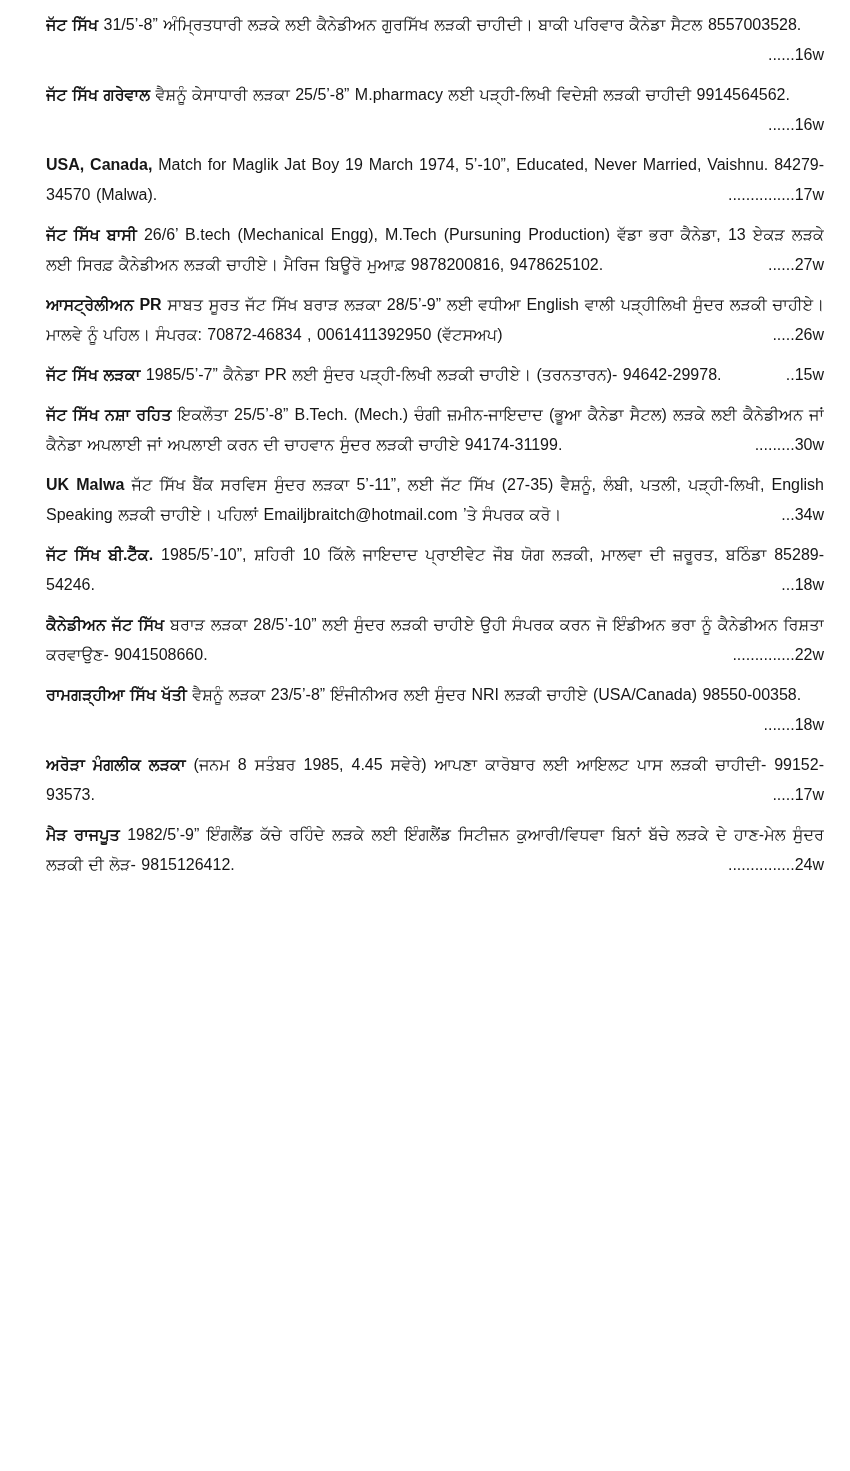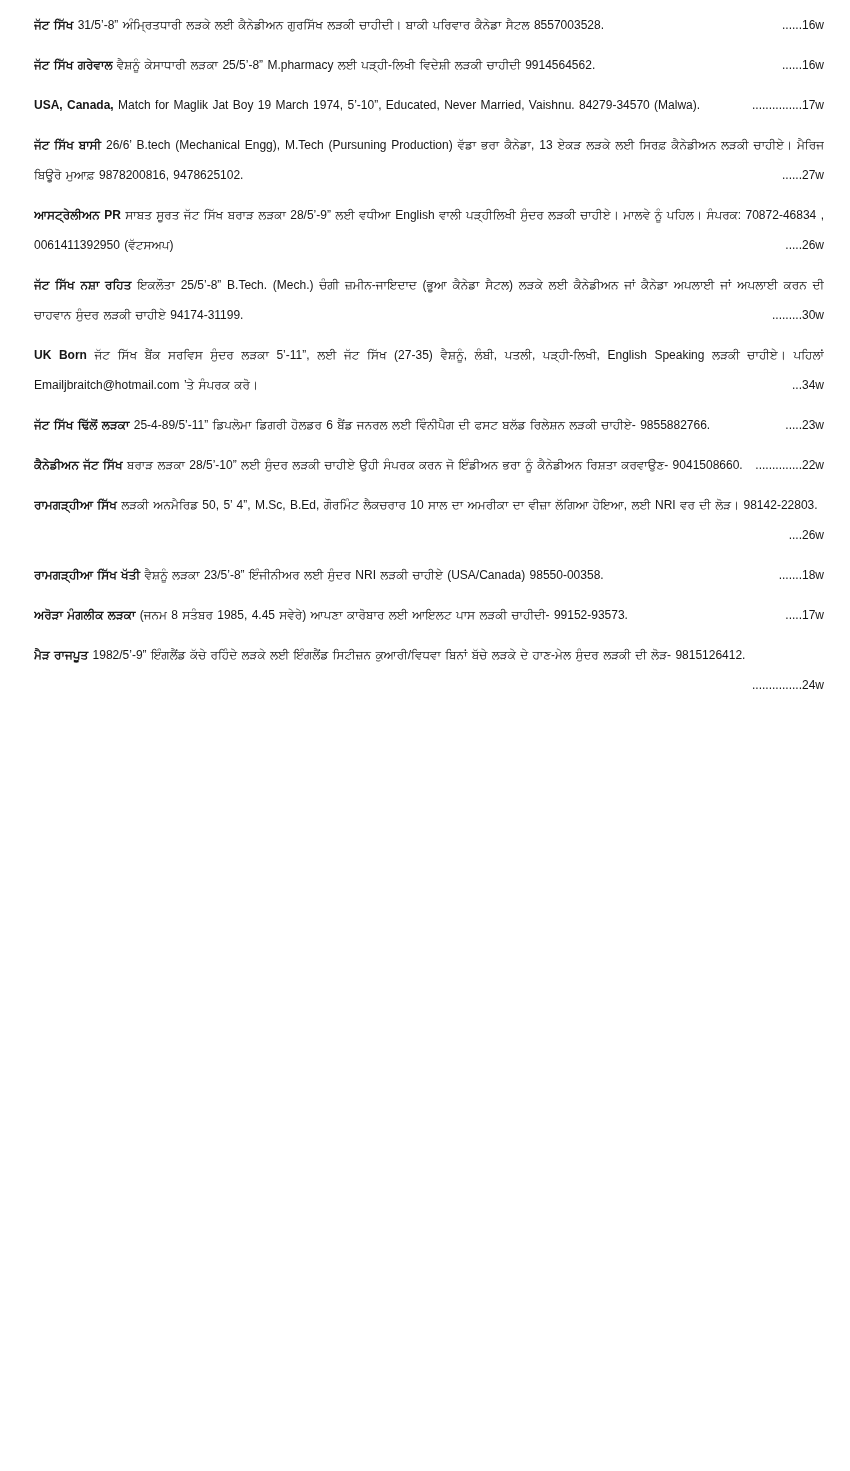--- a/index.html
+++ b/index.html
@@ -14,22 +14,22 @@
   }
   .page {
     box-sizing: border-box;
     width: 850px;
     min-height: 1471px;
     padding: 10px 26px 24px 30px;
     background: #ffffff;
     color: #161616;
   }
   p.ad {
-    margin: 0 0 10px 4px;
-    font-size: 12px;
+    margin: 0 0 10px 16px;
+    font-size: 16px;
     line-height: 30px;
     text-align: justify;
     overflow: hidden; 
     word-spacing: 1px;
   }
   p.ad .lead {
     font-weight: 700;
   }
   p.ad .count {
     float: right;
@@ -46,33 +46,33 @@
 
   <p class="ad"><b class="lead">ਜੱਟ ਸਿੱਖ ਗਰੇਵਾਲ</b> <span class="body">ਵੈਸ਼ਨੂੰ ਕੇਸਾਧਾਰੀ ਲੜਕਾ 25/5’-8”  M.pharmacy ਲਈ ਪੜ੍ਹੀ-ਲਿਖੀ  ਵਿਦੇਸ਼ੀ ਲੜਕੀ ਚਾਹੀਦੀ 9914564562.</span> <span class="count">......16w</span></p>
 
 
   <p class="ad"><b class="lead">USA, Canada,</b> <span class="body">Match for Maglik Jat Boy 19 March 1974, 5’-10”,  Educated, Never Married, Vaishnu. 84279-34570  (Malwa).</span> <span class="count">...............17w</span></p>
 
   <p class="ad"><b class="lead">ਜੱਟ ਸਿੱਖ ਬਾਸੀ</b> <span class="body">26/6’ B.tech (Mechanical Engg), M.Tech (Pursuning Production) ਵੱਡਾ ਭਰਾ ਕੈਨੇਡਾ, 13 ਏਕੜ ਲੜਕੇ ਲਈ ਸਿਰਫ਼ ਕੈਨੇਡੀਅਨ ਲੜਕੀ ਚਾਹੀਏ। ਮੈਰਿਜ ਬਿਊਰੋ ਮੁਆਫ਼ 9878200816, 9478625102.</span> <span class="count">......27w</span></p>
 
   <p class="ad"><b class="lead">ਆਸਟ੍ਰੇਲੀਅਨ PR</b> <span class="body">ਸਾਬਤ ਸੂਰਤ ਜੱਟ ਸਿੱਖ ਬਰਾੜ ਲੜਕਾ 28/5’-9”  ਲਈ ਵਧੀਆ English ਵਾਲੀ ਪੜ੍ਹੀਲਿਖੀ ਸੁੰਦਰ ਲੜਕੀ ਚਾਹੀਏ। ਮਾਲਵੇ ਨੂੰ ਪਹਿਲ। ਸੰਪਰਕ: 70872-46834  , 0061411392950 (ਵੱਟਸਅਪ)</span> <span class="count">.....26w</span></p>
 
+  <p class="ad"><b class="lead">ਜੱਟ ਸਿੱਖ ਲੜਕਾ</b> <span class="body">1985/5’-7”  ਕੈਨੇਡਾ PR ਲਈ ਸੁੰਦਰ ਪੜ੍ਹੀ-ਲਿਖੀ ਲੜਕੀ ਚਾਹੀਏ। (ਤਰਨਤਾਰਨ)- 94642-29978.</span> <span class="count">..15w</span></p>
 
   <p class="ad"><b class="lead">ਜੱਟ ਸਿੱਖ ਨਸ਼ਾ ਰਹਿਤ</b> <span class="body">ਇਕਲੌਤਾ 25/5’-8”  B.Tech. (Mech.) ਚੰਗੀ ਜ਼ਮੀਨ-ਜਾਇਦਾਦ  (ਭੂਆ ਕੈਨੇਡਾ ਸੈਟਲ) ਲੜਕੇ ਲਈ ਕੈਨੇਡੀਅਨ ਜਾਂ ਕੈਨੇਡਾ ਅਪਲਾਈ ਜਾਂ ਅਪਲਾਈ ਕਰਨ ਦੀ ਚਾਹਵਾਨ ਸੁੰਦਰ ਲੜਕੀ ਚਾਹੀਏ 94174-31199.</span> <span class="count">.........30w</span></p>
 
-  <p class="ad"><b class="lead">UK Born</b> <span class="body">ਜੱਟ ਸਿੱਖ ਬੈਂਕ ਸਰਵਿਸ ਸੁੰਦਰ ਲੜਕਾ 5’-11”, ਲਈ ਜੱਟ ਸਿੱਖ (27-35) ਵੈਸ਼ਨੂੰ, ਲੰਬੀ, ਪਤਲੀ, ਪੜ੍ਹੀ-ਲਿਖੀ, English Speaking ਲੜਕੀ ਚਾਹੀਏ। ਪਹਿਲਾਂ Emailjbraitch@hotmail.com ’ਤੇ ਸੰਪਰਕ ਕਰੋ।</span> <span class="count">...34w</span></p>
+  <p class="ad"><b class="lead">UK Malwa</b> <span class="body">ਜੱਟ ਸਿੱਖ ਬੈਂਕ ਸਰਵਿਸ ਸੁੰਦਰ ਲੜਕਾ 5’-11”, ਲਈ ਜੱਟ ਸਿੱਖ (27-35) ਵੈਸ਼ਨੂੰ, ਲੰਬੀ, ਪਤਲੀ, ਪੜ੍ਹੀ-ਲਿਖੀ, English Speaking ਲੜਕੀ ਚਾਹੀਏ। ਪਹਿਲਾਂ Emailjbraitch@hotmail.com ’ਤੇ ਸੰਪਰਕ ਕਰੋ।</span> <span class="count">...34w</span></p>
+
+
+  <p class="ad"><b class="lead">ਜੱਟ ਸਿੱਖ ਬੀ.ਟੈੱਕ.</b> <span class="body">1985/5’-10”,  ਸ਼ਹਿਰੀ 10 ਕਿੱਲੇ ਜਾਇਦਾਦ ਪ੍ਰਾਈਵੇਟ ਜੌਬ ਯੋਗ ਲੜਕੀ, ਮਾਲਵਾ ਦੀ ਜ਼ਰੂਰਤ, ਬਠਿੰਡਾ 85289-54246.</span> <span class="count">...18w</span></p>
 
 
 
-
-  <p class="ad"><b class="lead">ਜੱਟ ਸਿੱਖ ਢਿੱਲੋਂ ਲੜਕਾ</b> <span class="body">25-4-89/5’-11”  ਡਿਪਲੋਮਾ ਡਿਗਰੀ ਹੋਲਡਰ 6 ਬੈਂਡ ਜਨਰਲ ਲਈ ਵਿੰਨੀਪੈਗ ਦੀ ਫਸਟ ਬਲੱਡ ਰਿਲੇਸ਼ਨ ਲੜਕੀ ਚਾਹੀਏ- 9855882766.</span> <span class="count">.....23w</span></p>
-
   <p class="ad"><b class="lead">ਕੈਨੇਡੀਅਨ ਜੱਟ ਸਿੱਖ</b> <span class="body">ਬਰਾੜ ਲੜਕਾ 28/5’-10”  ਲਈ ਸੁੰਦਰ ਲੜਕੀ ਚਾਹੀਏ ਉਹੀ ਸੰਪਰਕ ਕਰਨ ਜੋ ਇੰਡੀਅਨ ਭਰਾ ਨੂੰ ਕੈਨੇਡੀਅਨ ਰਿਸ਼ਤਾ ਕਰਵਾਉਣ- 9041508660.</span> <span class="count">..............22w</span></p>
 
-  <p class="ad"><b class="lead">ਰਾਮਗੜ੍ਹੀਆ ਸਿੱਖ</b> <span class="body">ਲੜਕੀ ਅਨਮੈਰਿਡ 50, 5’ 4”, M.Sc, B.Ed, ਗੌਰਮਿੰਟ ਲੈਕਚਰਾਰ 10 ਸਾਲ ਦਾ ਅਮਰੀਕਾ ਦਾ ਵੀਜ਼ਾ ਲੱਗਿਆ ਹੋਇਆ, ਲਈ NRI ਵਰ ਦੀ ਲੋੜ। 98142-22803.</span> <span class="count">....26w</span></p>
 
   <p class="ad"><b class="lead">ਰਾਮਗੜ੍ਹੀਆ ਸਿੱਖ ਖੱਤੀ</b> <span class="body">ਵੈਸ਼ਨੂੰ ਲੜਕਾ 23/5’-8”  ਇੰਜੀਨੀਅਰ ਲਈ ਸੁੰਦਰ NRI ਲੜਕੀ ਚਾਹੀਏ (USA/Canada) 98550-00358.</span> <span class="count">.......18w</span></p>
 
   <p class="ad"><b class="lead">ਅਰੋੜਾ ਮੰਗਲੀਕ ਲੜਕਾ</b> <span class="body">(ਜਨਮ 8 ਸਤੰਬਰ 1985, 4.45 ਸਵੇਰੇ) ਆਪਣਾ ਕਾਰੋਬਾਰ ਲਈ ਆਇਲਟ ਪਾਸ ਲੜਕੀ ਚਾਹੀਦੀ- 99152-93573.</span> <span class="count">.....17w</span></p>
 
 
 
   <p class="ad"><b class="lead">ਮੈੜ ਰਾਜਪੂਤ</b> <span class="body">1982/5’-9”  ਇੰਗਲੈਂਡ ਕੱਚੇ ਰਹਿੰਦੇ ਲੜਕੇ ਲਈ ਇੰਗਲੈਂਡ ਸਿਟੀਜ਼ਨ ਕੁਆਰੀ/ਵਿਧਵਾ ਬਿਨਾਂ ਬੱਚੇ ਲੜਕੇ ਦੇ ਹਾਣ-ਮੇਲ  ਸੁੰਦਰ ਲੜਕੀ ਦੀ ਲੋੜ- 9815126412.</span> <span class="count">...............24w</span></p>
 
 </section>

